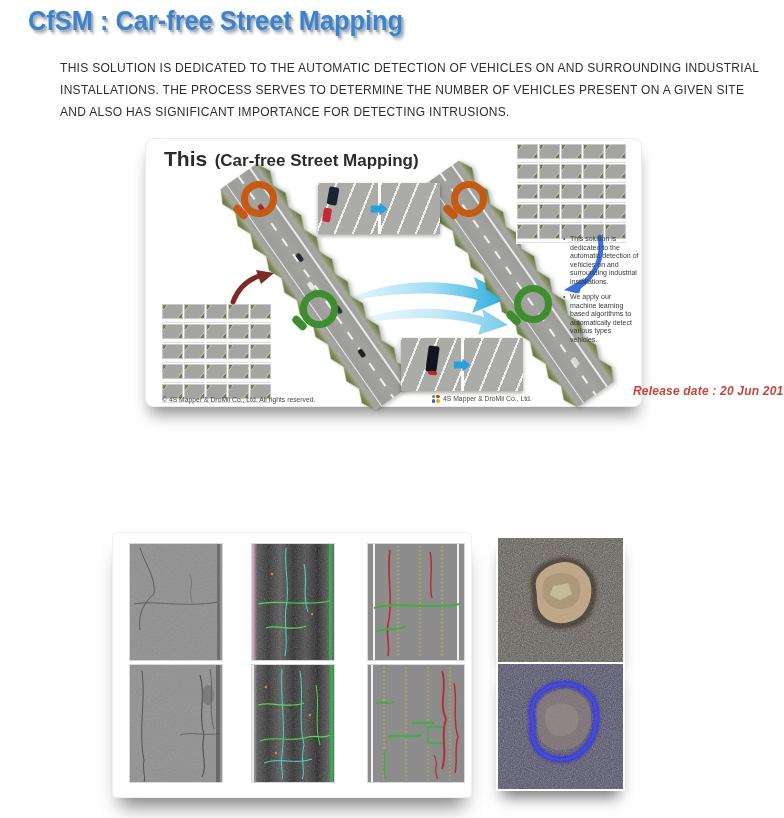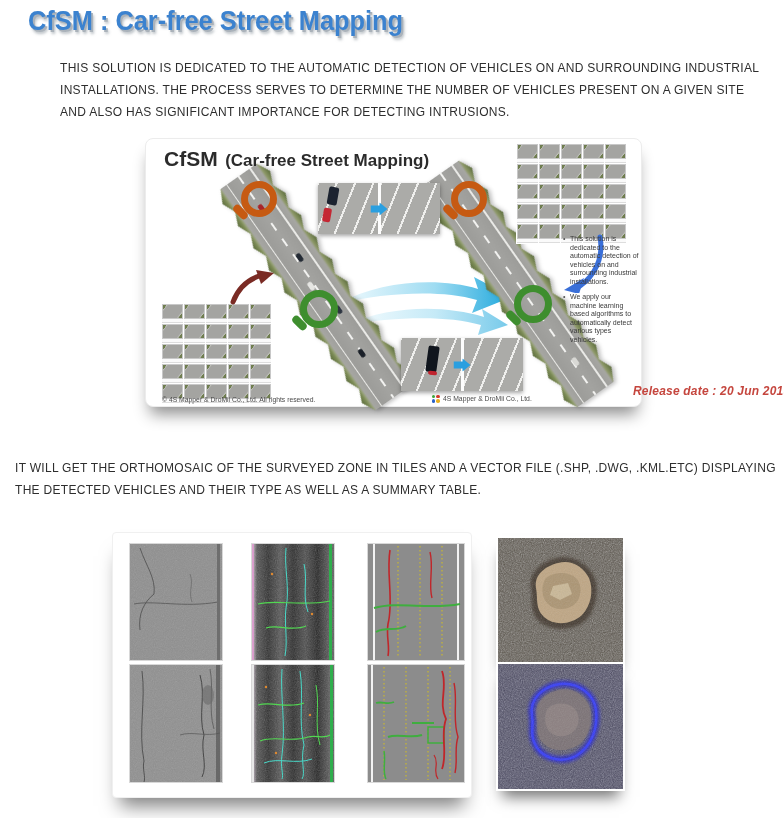--- a/index.html
+++ b/index.html
@@ -150,21 +150,21 @@
 
 <div class="page">
 
   <h1 class="page-title">CfSM : Car-free Street Mapping</h1>
 
   <p class="caps intro">THIS SOLUTION IS DEDICATED TO THE AUTOMATIC DETECTION OF VEHICLES ON AND SURROUNDING INDUSTRIAL INSTALLATIONS. THE PROCESS SERVES TO DETERMINE THE NUMBER OF VEHICLES PRESENT ON A GIVEN SITE AND ALSO HAS SIGNIFICANT IMPORTANCE FOR DETECTING INTRUSIONS.</p>
 
   <section class="figure-card">
 
     <div class="fig-title">
-      <span class="fig-title-main">CfSM</span>
+      <span class="fig-title-main">This</span>
       <span class="fig-title-sub">(Car-free Street Mapping)</span>
     </div>
 
     <svg class="swoosh" width="182" height="78" viewBox="0 0 182 78">
       <path d="M4,34 C44,12 102,8 142,20 L138,8 L176,28 L136,44 L141,31 C104,20 48,24 4,34 Z" fill="url(#swg)"></path>
       <path d="M10,56 C56,36 108,36 148,48 L146,40 L172,56 L142,66 L145,56 C110,46 58,48 10,56 Z" fill="url(#swg)" opacity="0.6"></path>
     </svg>
 
     <div class="road-strip strip-left">
       <div class="strip-inner">
@@ -456,21 +456,20 @@
           <i style="background:#d23a2e"></i>
         <i style="background:#2a62c8"></i>
           <i style="background:#e8b020"></i>
       </span>
       <span>4S Mapper &amp; DroMii Co., Ltd.</span>
     </div>
   </section>
 
   <div class="release">Release date : 20 Jun 2019</div>
 
-  <p class="caps body2">IT WILL GET THE ORTHOMOSAIC OF THE SURVEYED ZONE IN TILES AND A VECTOR FILE (.SHP, .DWG, .KML.ETC) DISPLAYING THE DETECTED VEHICLES AND THEIR TYPE AS WELL AS A SUMMARY TABLE.</p>
 
   <section class="results">
 
     <div class="road-card">
 
       <div class="scan s1">
         <svg viewBox="0 0 92 116" preserveAspectRatio="none">
           <rect width="92" height="116" fill="#8f8f8f"></rect>
           <rect width="92" height="116" filter="url(#grain)" opacity="0.22"></rect>
           <path d="M10,4 C16,22 26,34 24,50 C14,58 8,70 10,86" fill="none" stroke="#4c4c4c" stroke-width="0.8"></path>

